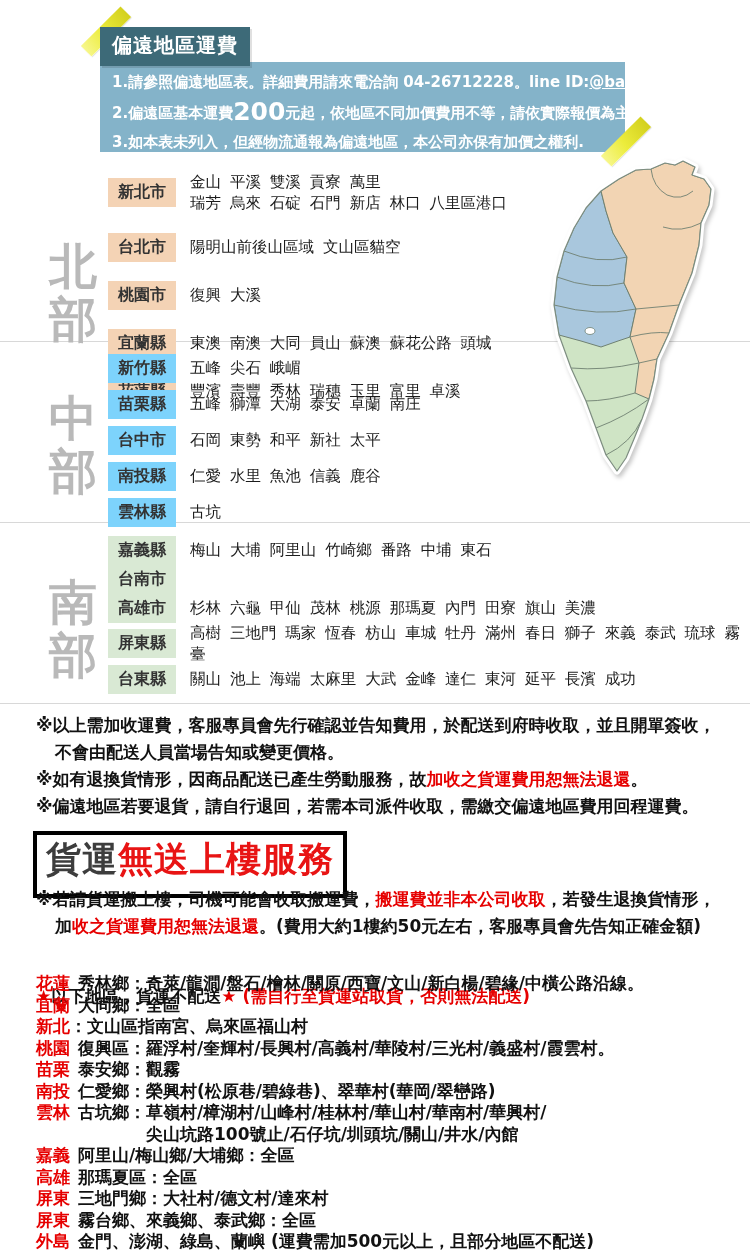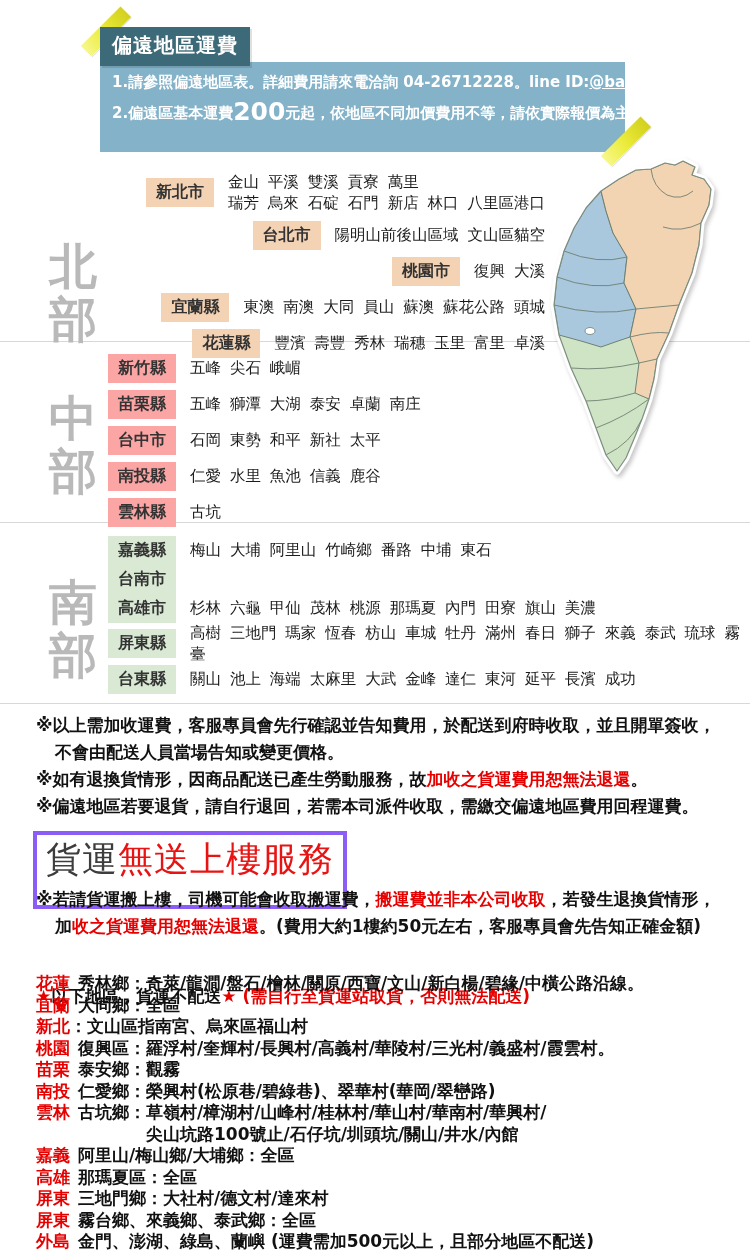--- a/index.html
+++ b/index.html
@@ -49,62 +49,63 @@
     font-size:48px;line-height:1.1;font-weight:bold;color:#b9b9b9;
     word-break:break-all;letter-spacing:0;
   }
   .rows{margin-left:108px;display:flex;flex-direction:column;}
   .row{display:flex;align-items:center;}
   .chip{
     flex:0 0 auto;padding:4px 10px;font-size:16px;font-weight:bold;color:#333333;
     white-space:nowrap;
   }
   .chip-n{background:#f4d3b5;}
-  .chip-c{background:#fca5a5;}
+  .chip-c{background:#7dd3fc;}
   .chip-s{background:#d9e9d4;}
   .areas{
     margin-left:14px;font-size:15.5px;font-weight:normal;color:#1b1b1b;
     white-space:pre-line;word-spacing:4px;line-height:1.35;
   }
-  .sec-north .rows{row-gap:7px;align-items:flex-end;}
+  .sec-north .rows{row-gap:19px;}
   .sec-central .rows{row-gap:7px;}
   .sec-south .rows{}
   .sec-south{width:750px;}
 
   
   .notes{left:36px;width:706px;font-size:17px;font-weight:bold;color:#111111;z-index:1;}
   .notes .nline{line-height:27px;}
   .notes .indent{padding-left:19px;}
   .red{color:#e60000;}
 
   
   .banner{
     left:33px;top:831px;z-index:1;
-    border:4px solid #8b5cf6;display:inline-block;
-    padding:1px 9px 22px;font-size:35px;font-weight:normal;letter-spacing:1px;
+    border:4px solid #000000;display:inline-block;
+    padding:1px 9px 11px;font-size:35px;font-weight:bold;letter-spacing:1px;
     white-space:nowrap;
   }
   .banner .dark{color:#3d3d3d;}
   .banner .red{color:#e81414;}
 
   
   .starline{left:36px;top:947px;font-size:17px;font-weight:bold;color:#111111;z-index:1;margin-top:38px;}
   .nd-list{left:36px;top:973px;width:710px;z-index:1;}
   .nd-row{font-size:17px;font-weight:bold;line-height:21.5px;color:#111111;}
   .nd-region{color:#e60000;}
   .nd-text{display:inline-block;vertical-align:top;margin-left:8px;white-space:pre-line;color:#111111;}
 </style>
 </head>
 <body>
 
 <div class="tape tape1"></div>
 <div class="abs title-badge">偏遠地區運費</div>
 <div class="abs note-box">
   <div><span>1.請參照偏遠地區表。詳細費用請來電洽詢 04-26712228。line ID:</span><span class="link">@batolon</span></div>
   <div><span>2.偏遠區基本運費</span><span class="big">200</span><span>元起，依地區不同加價費用不等，請依實際報價為主.</span></div>
+  <div>3.如本表未列入，但經物流通報為偏遠地區，本公司亦保有加價之權利.</div>
 </div>
 <div class="tape tape2"></div>
 
 <div class="abs divider" style="top:341px"></div>
 <div class="abs divider" style="top:522px"></div>
 <div class="abs divider" style="top:703px"></div>
 
 <svg class="abs map" viewBox="0 0 207 350" xmlns="http://www.w3.org/2000/svg">
   <defs>
     <clipPath id="isl-clip">

